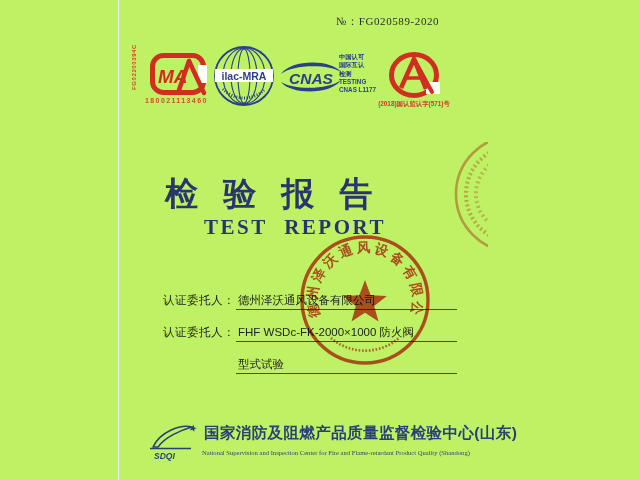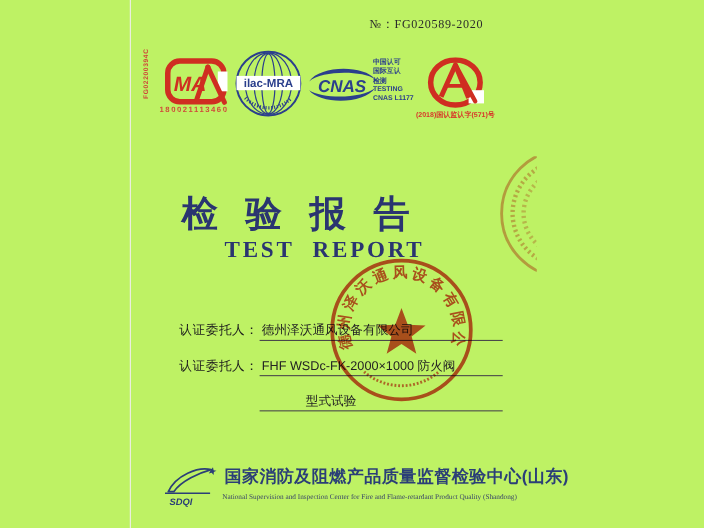--- a/index.html
+++ b/index.html
@@ -111,21 +111,21 @@
   <div class="abs title-en">TEST REPORT</div>
 
   <div class="abs field-label" style="top:293px;">认证委托人：</div>
   <div class="abs field-value" style="top:293px;">德州泽沃通风设备有限公司</div>
   <div class="abs field-line" style="top:309px;"></div>
 
   <div class="abs field-label" style="top:325px;">认证委托人：</div>
   <div class="abs field-value" style="top:325px;">FHF WSDc-FK-2000×1000 防火阀</div>
   <div class="abs field-line" style="top:341px;"></div>
 
-  <div class="abs field-value" style="top:357px;margin-left:40px;">型式试验</div>
+  <div class="abs field-value" style="top:357px;">型式试验</div>
   <div class="abs field-line" style="top:373px;"></div>
 
   <svg class="abs stamp-main" width="140" height="140" viewBox="0 0 140 140">
     <circle cx="70" cy="70" r="63" fill="none" class="s-stamp" stroke-width="3.4"></circle>
     <defs>
       <path id="stampArc" d="M 24.9,86.4 A 48,48 0 1 1 115.1,86.4" fill="none"></path>
     </defs>
     <text font-size="13.5" font-weight="bold" class="f-stamp">
       <textPath href="#stampArc" startOffset="0" textLength="198" lengthAdjust="spacing">德州泽沃通风设备有限公司</textPath>
     </text>

